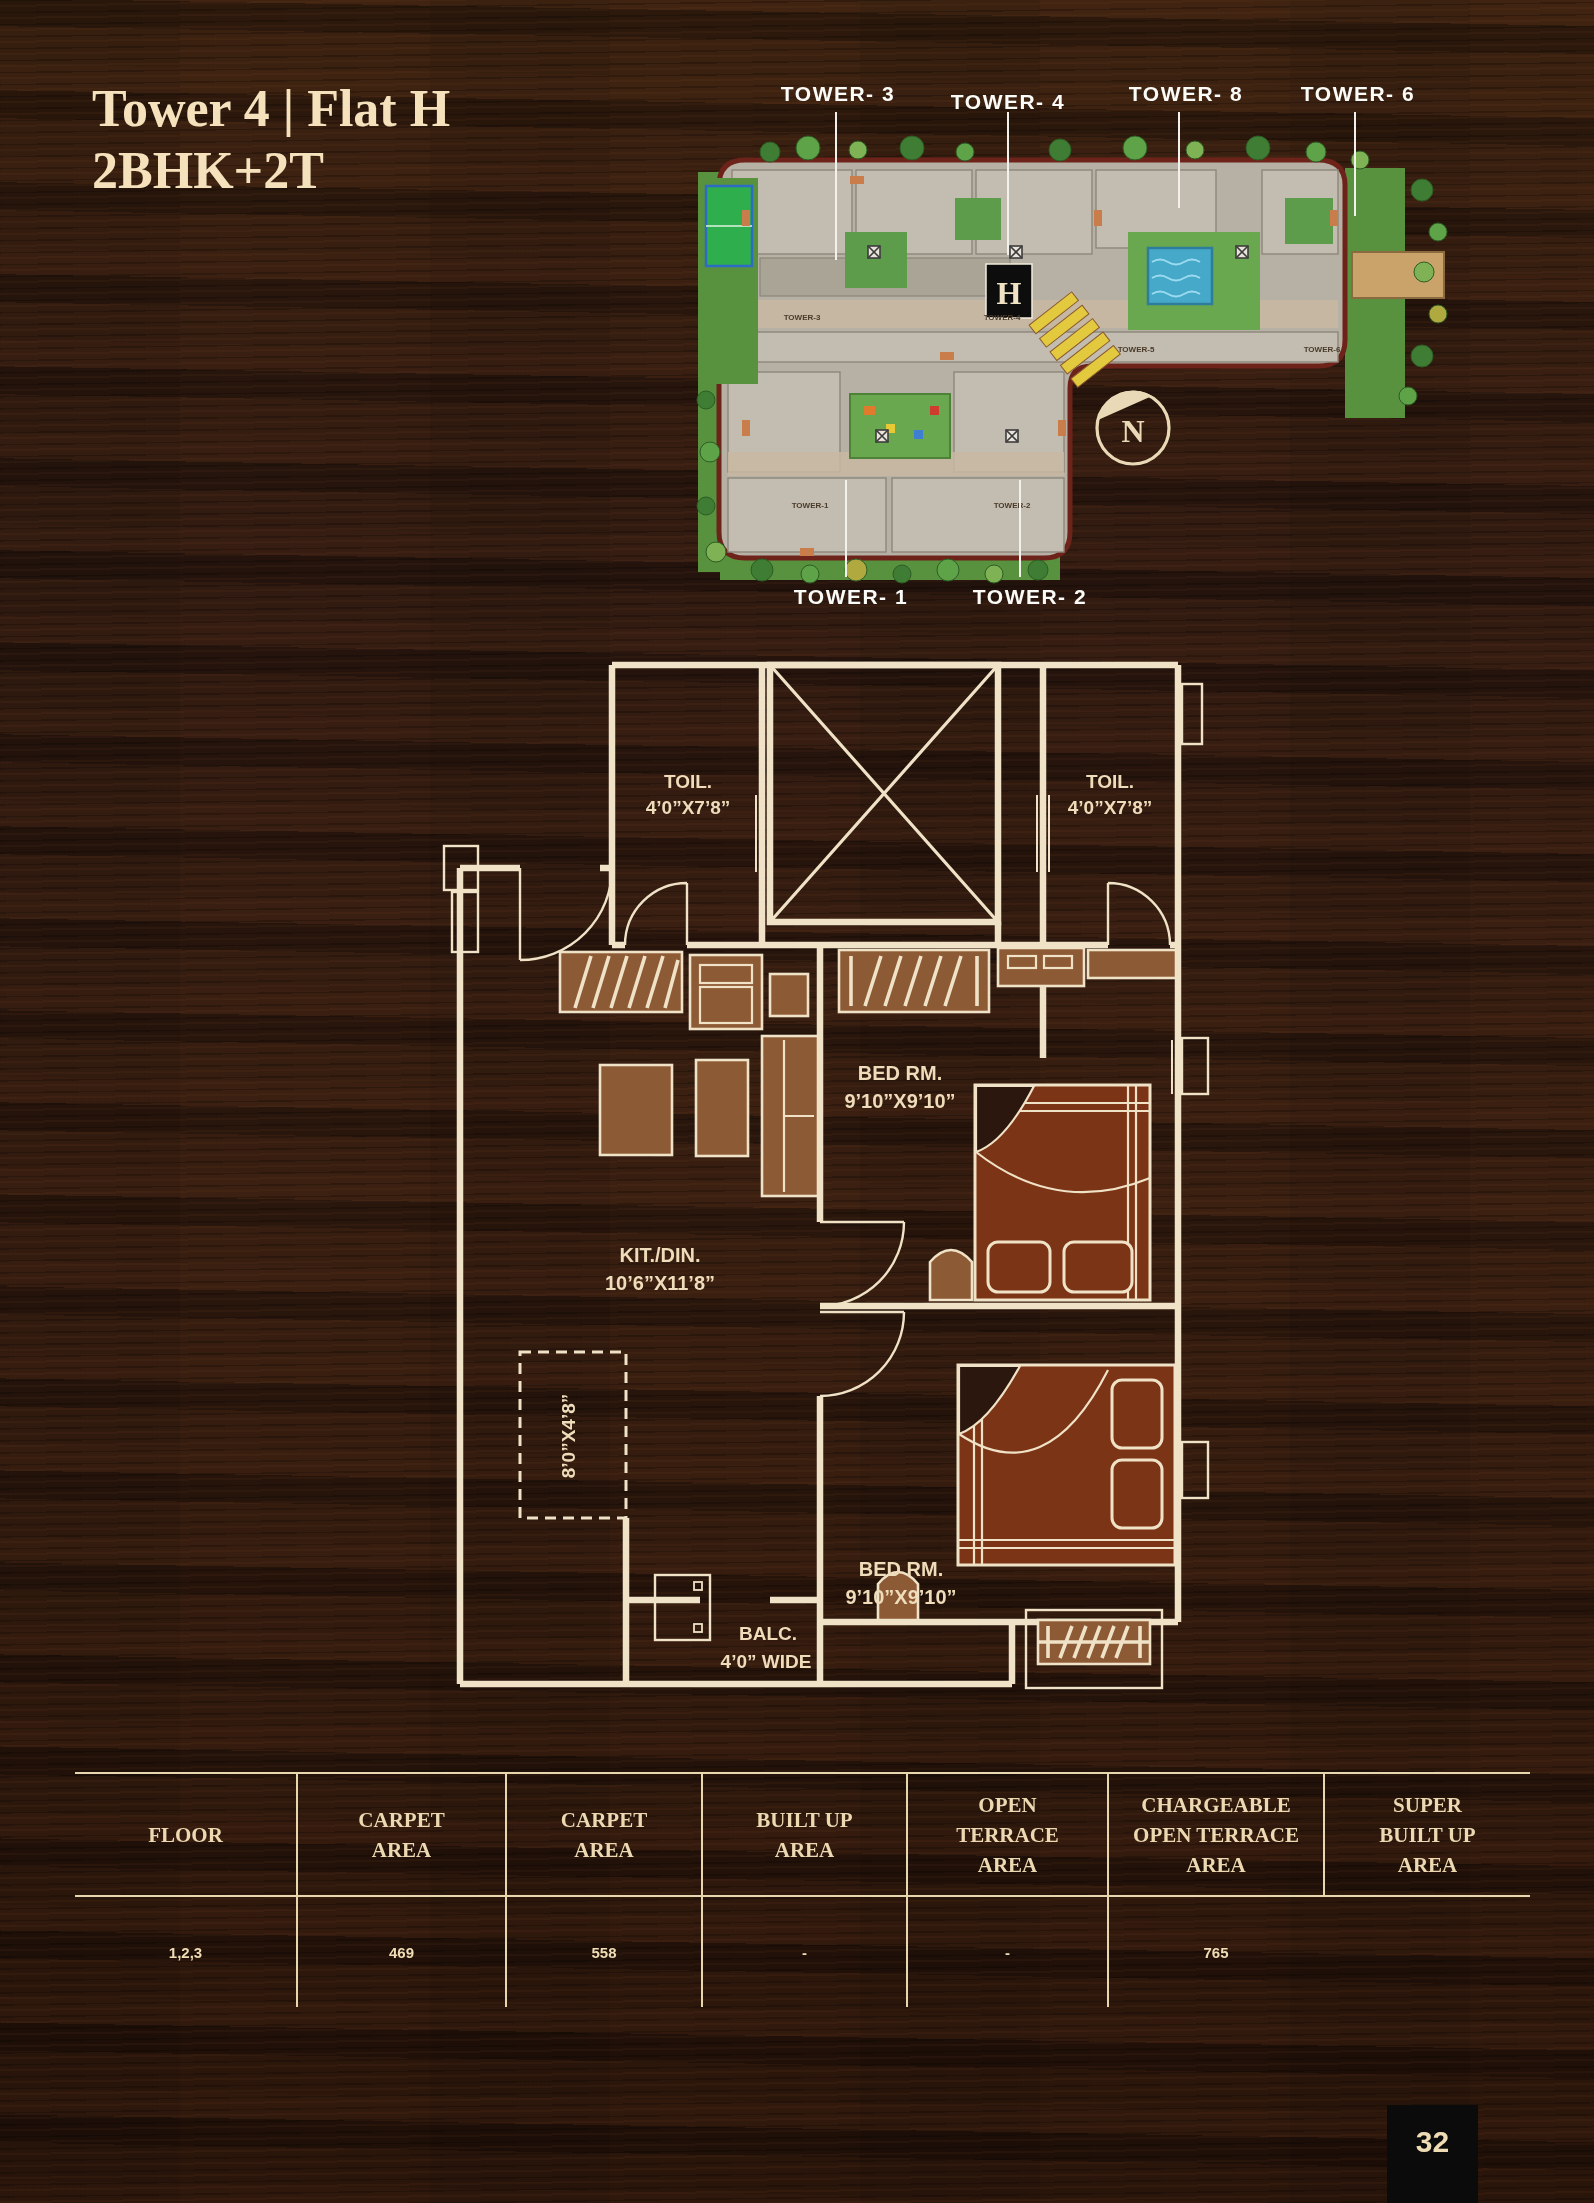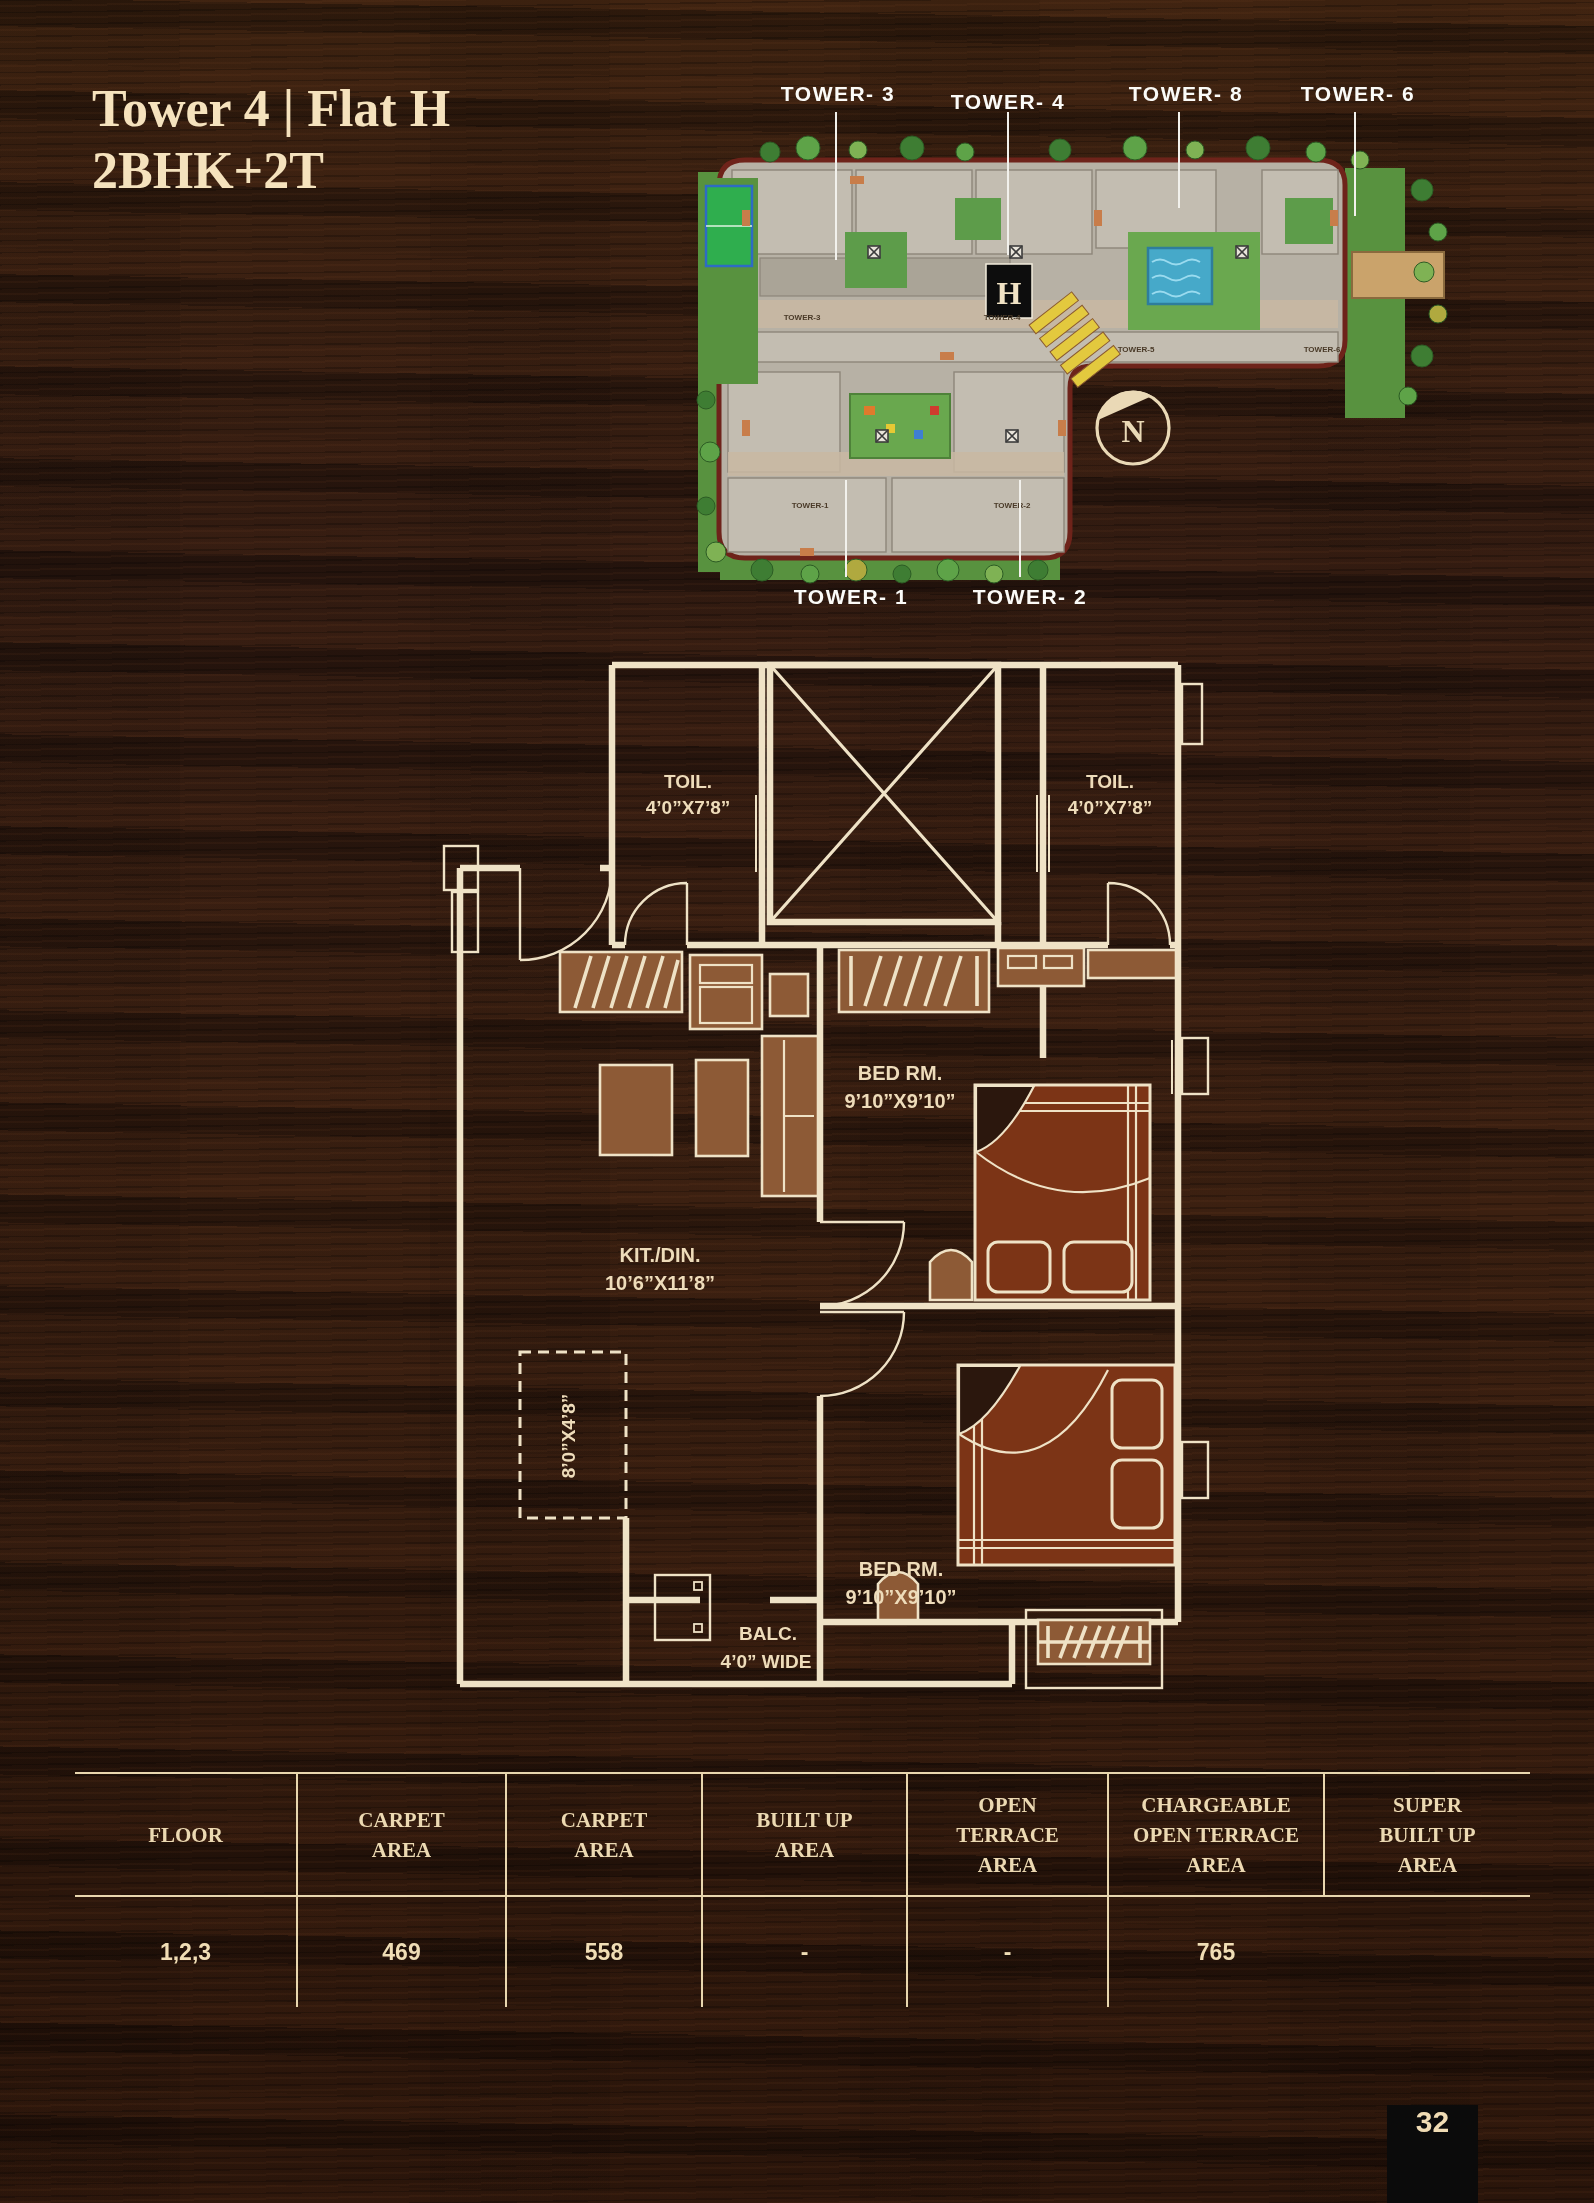--- a/index.html
+++ b/index.html
@@ -17,25 +17,25 @@
   .tower-label{position:absolute;width:170px;text-align:center;color:#fbfbf8;
     font-weight:bold;font-size:21px;letter-spacing:1.5px;}
   .leader{position:absolute;width:2px;background:#f2f1ec;}
   .areatable{position:absolute;left:75px;top:1772px;width:1455px;border-top:2px solid #e8d6ae;}
   .trow{display:grid;grid-template-columns:221px 209px 196px 205px 201px 216px 207px;}
   .throw{height:121px;border-bottom:2px solid #e8d6ae;}
   .tdrow{height:110px;}
   .th,.td{display:flex;align-items:center;justify-content:center;text-align:center;}
   .th{font-family:"Liberation Serif",serif;font-weight:bold;font-size:21px;line-height:30px;
       color:#ecd9b2;white-space:pre-line;}
-  .td{font-weight:bold;font-size:23px;color:#f0ddb5;}
+  .td{font-weight:bold;font-size:15px;color:#f0ddb5;}
   .trow > div + div{border-left:2px solid #e8d6ae;}
   .pagebox{position:absolute;left:1387px;top:2105px;width:91px;height:98px;background:#0b0b0b;
     color:#f0dcb4;font-weight:bold;font-size:30px;text-align:center;padding-top:0;}
-  .pagebox span{display:inline-block;}
+  .pagebox span{display:inline-block;margin-top:20px;}
   
   .ln{stroke:#efe2c6;fill:none;}
   .sw6{stroke-width:6.5;}
   .sw3{stroke-width:3.2;}
   .sw25{stroke-width:2.4;}
   .dash{stroke-dasharray:11 7;stroke-width:3;}
   .fur{fill:#8d5a36;stroke:#efe2c6;stroke-width:2.6;}
   .furl{stroke:#efe2c6;stroke-width:2.2;fill:none;}
   .hat{stroke:#efe2c6;stroke-width:3.6;fill:none;}
   .bed{fill:#7c3416;stroke:#efe2c6;stroke-width:3;}

